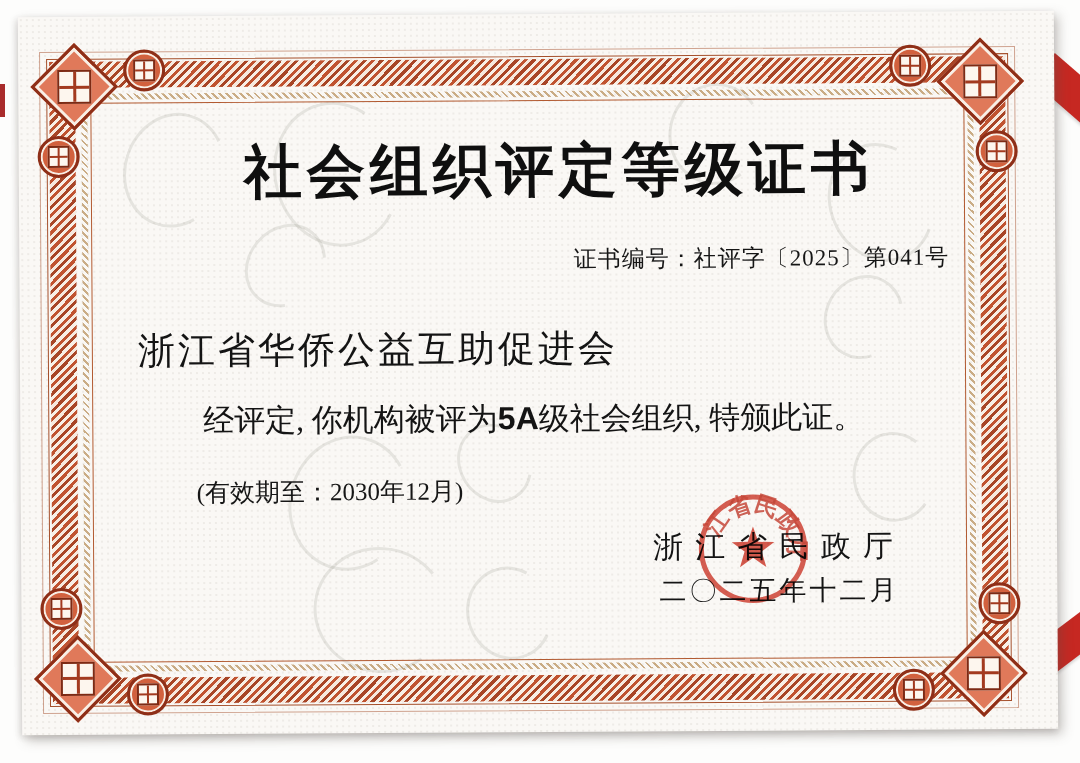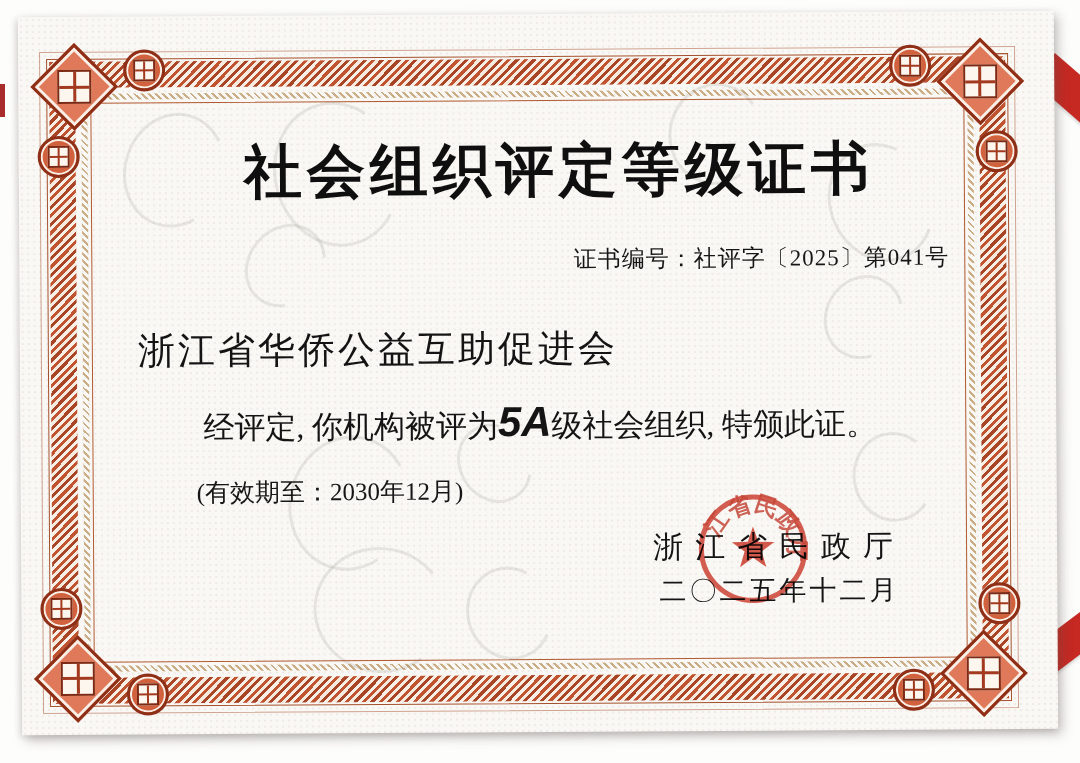--- a/index.html
+++ b/index.html
@@ -52,21 +52,21 @@
   .wm{position:absolute;border:3px solid rgba(118,112,102,.15);border-right-color:transparent;
       border-radius:50%;z-index:2;}
 
   
   .title{position:absolute;left:0;right:0;top:118px;text-align:center;transform:translateX(22px);
     font-family:"Liberation Sans",sans-serif;font-weight:bold;font-size:58px;letter-spacing:5px;
     color:#0f0f0f;white-space:nowrap;z-index:3;}
   .certno{position:absolute;right:106px;top:230px;font-size:23px;letter-spacing:1px;color:#161616;white-space:nowrap;z-index:3;}
   .org{position:absolute;left:118px;top:310px;font-size:37px;letter-spacing:3px;color:#141414;white-space:nowrap;z-index:3;}
   .statement{position:absolute;left:183px;top:384px;font-size:31px;color:#141414;white-space:nowrap;z-index:3;}
-  .rating{font-family:"Liberation Sans",sans-serif;font-weight:bold;font-size:42px;font-style:italic;}
+  .rating{font-family:"Liberation Sans",sans-serif;font-weight:bold;font-size:32px;}
   .validity{position:absolute;left:176px;top:460px;font-size:25px;color:#161616;white-space:nowrap;z-index:3;}
   .issuer{position:absolute;left:598px;top:514px;width:320px;text-align:center;font-size:30px;
     letter-spacing:12px;color:#141414;white-space:nowrap;z-index:3;}
   .issuedate{position:absolute;left:598px;top:560px;width:320px;text-align:center;font-size:27px;
     letter-spacing:3px;color:#141414;white-space:nowrap;z-index:3;}
   .seal{position:absolute;left:656px;top:460px;width:152px;height:152px;z-index:4;
     mix-blend-mode:multiply;opacity:.92;}
 </style>
 </head>
 <body>

